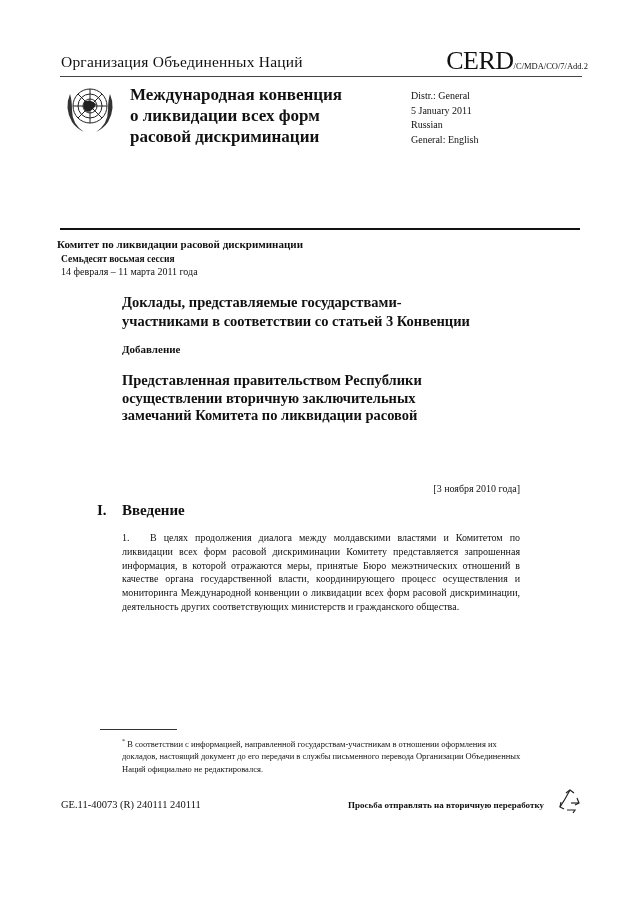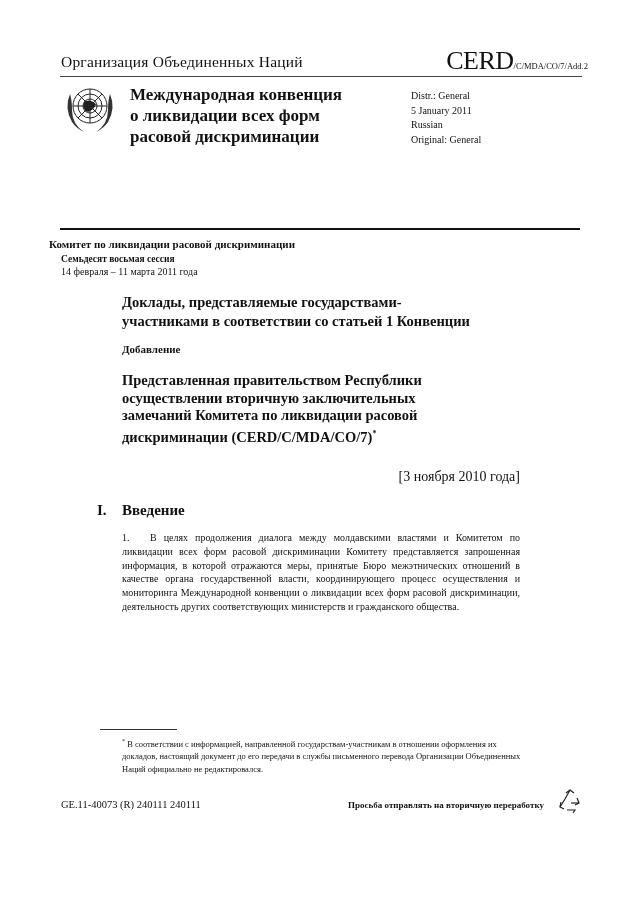--- a/index.html
+++ b/index.html
@@ -10,28 +10,28 @@
     .abs { position: absolute; }
     .org-name { left: 61px; top: 53px; font-size: 15.5px; letter-spacing: 0.2px; }
     .symbol { right: 52px; top: 46px; white-space: nowrap; }
     .symbol .big { font-size: 26px; letter-spacing: -0.5px; margin-top: 28px; }
     .symbol .small { font-size: 8.5px; }
     .rule-thin { left: 60px; top: 76px; width: 522px; height: 0; border-top: 1px solid #444; }
     .emblem { left: 62px; top: 80px; width: 56px; height: 56px; }
     .conv-title { left: 130px; top: 84px; font-size: 17px; font-weight: bold; line-height: 21px; }
     .distr { left: 411px; top: 89px; font-size: 10px; line-height: 14.5px; }
     .rule-thick { left: 60px; top: 228px; width: 520px; height: 0; border-top: 2px solid #111; }
-    .committee { left: 49px; top: 238px; font-size: 11px; font-weight: bold; }
+    .committee { left: 57px; top: 238px; font-size: 11px; font-weight: bold; }
     .session { left: 61px; top: 254px; font-size: 9.5px; font-weight: bold; text-align: right; }
     .dates { left: 61px; top: 266px; font-size: 10px; }
     .reports { left: 122px; top: 293px; font-size: 14.5px; font-weight: bold; line-height: 18.5px; }
     .addendum { left: 122px; top: 343px; font-size: 11px; font-weight: bold; }
     .submitted { left: 122px; top: 372px; font-size: 14.5px; font-weight: bold; line-height: 17.5px; }
     .submitted sup { font-size: 8px; vertical-align: super; }
-    .date-bracket { right: 120px; top: 469px; font-size: 14px; }
+    .date-bracket { right: 120px; top: 483px; font-size: 10px; }
     .section-num { left: 97px; top: 502px; font-size: 15px; font-weight: bold; }
     .section-title { left: 122px; top: 502px; font-size: 15px; font-weight: bold; }
     .para { left: 122px; top: 531px; width: 398px; font-size: 10px; line-height: 13.8px; text-align: justify; }
     .para .num { display: inline-block; width: 28px; }
     .fn-rule { left: 100px; top: 729px; width: 77px; height: 0; border-top: 1px solid #333; }
     .footnote { left: 122px; top: 735px; width: 400px; font-size: 8.5px; line-height: 12.5px; }
     .footnote sup { font-size: 6px; }
     .job { left: 61px; top: 799px; font-size: 10.5px; }
     .recycle { left: 348px; top: 800px; font-size: 9px; font-weight: bold; }
     .recycle-icon { left: 557px; top: 788px; width: 26px; height: 26px; }
@@ -67,40 +67,39 @@
 <div class="abs conv-title">
   <div>Международная конвенция</div>
   <div>о ликвидации всех форм</div>
   <div>расовой дискриминации</div>
 </div>
 
 <div class="abs distr">
   <div>Distr.: General</div>
   <div>5 January 2011</div>
   <div>Russian</div>
-  <div>Original: General</div>
+  <div>General: English</div>
 </div>
 
 <div class="abs rule-thick"></div>
 
 <div class="abs committee">Комитет по ликвидации расовой дискриминации</div>
 <div class="abs session">Семьдесят восьмая сессия</div>
 <div class="abs dates">14 февраля – 11 марта 2011 года</div>
 
 <div class="abs reports">
   <div>Доклады, представляемые государствами-</div>
-  <div>участниками в соответствии со статьей 1 Конвенции</div>
+  <div>участниками в соответствии со статьей 3 Конвенции</div>
 </div>
 <div class="abs addendum">Добавление</div>
 
 <div class="abs submitted">
   <div>Представленная правительством Республики</div>
   <div>осуществлении вторичную заключительных</div>
   <div>замечаний Комитета по ликвидации расовой</div>
-  <div><span>дискриминации (CERD/C/MDA/CO/7)</span><sup>*</sup></div>
 </div>
 <div class="abs date-bracket">[3 ноября 2010 года]</div>
 
 <div class="abs section-num">I.</div>
 <div class="abs section-title">Введение</div>
 
 <div class="abs para">
   <span class="num">1.</span><span>В целях продолжения диалога между молдавскими властями и Комитетом по ликвидации всех форм расовой дискриминации Комитету представляется запрошенная информация, в которой отражаются меры, принятые Бюро межэтнических отношений в качестве органа государственной власти, координирующего процесс осуществления и мониторинга Международной конвенции о ликвидации всех форм расовой дискриминации, деятельность других соответствующих министерств и гражданского общества.</span>
 </div>
 

